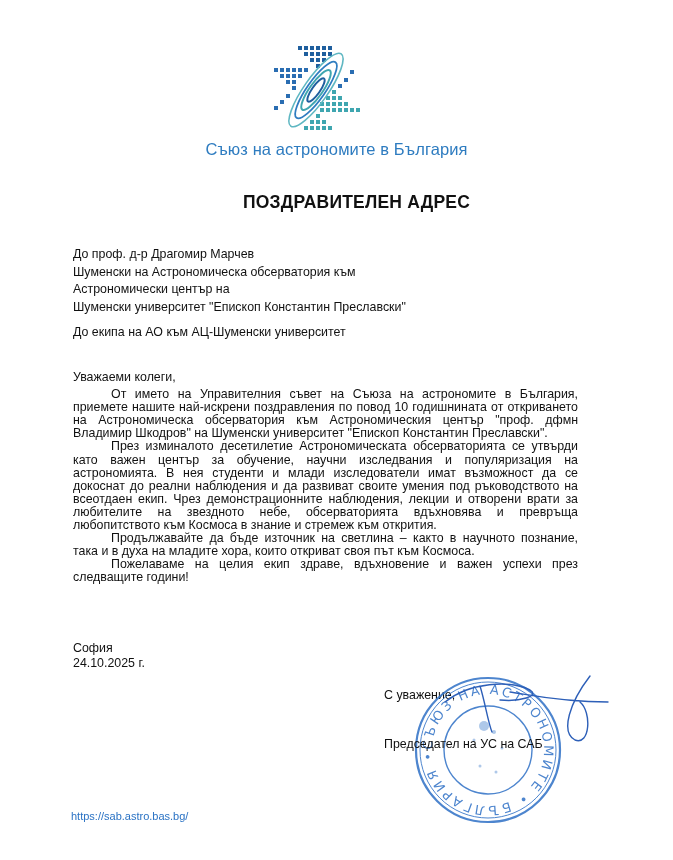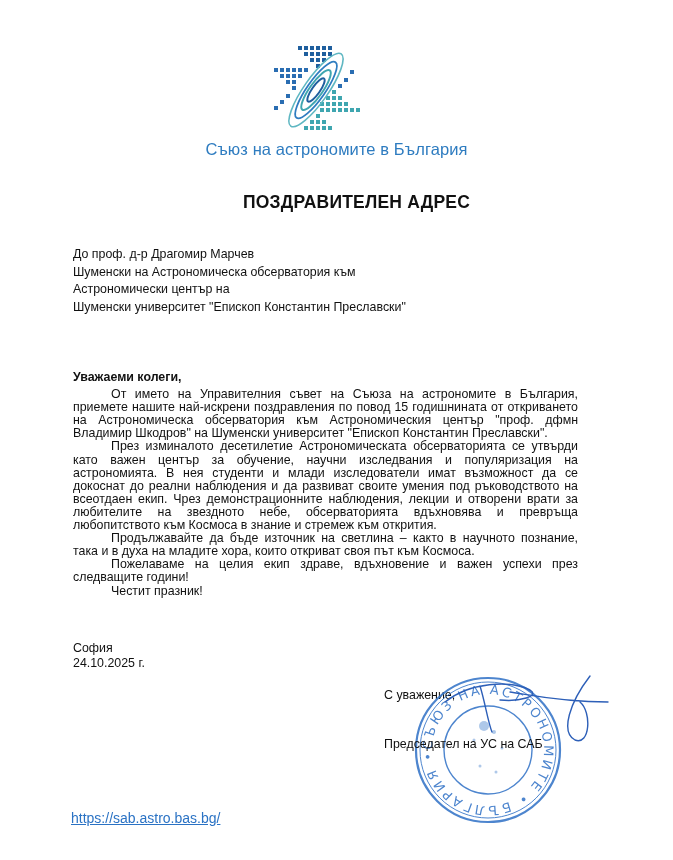--- a/index.html
+++ b/index.html
@@ -16,34 +16,34 @@
     }
     .doc-title {
       position: absolute; left: 0; width: 673px; top: 180px; text-align: center;
       font-size: 17.5px; font-weight: bold; letter-spacing: 0.2px; padding-left: 40px; box-sizing: border-box;
     }
 
     .addressee { position: absolute; left: 73px; top: 234px; font-size: 12.4px; line-height: 17.5px; }
     .team { position: absolute; left: 73px; top: 313px; font-size: 12.4px; }
 
     .letter { position: absolute; left: 73px; top: 359px; width: 505px; font-size: 12.4px; line-height: 13.1px; }
-    .salutation { font-weight: bold; margin-bottom: 4px; }
+    .salutation { font-weight: normal; margin-bottom: 4px; }
     .para { text-align: justify; text-indent: 38px; margin: 0; }
 
     .place { position: absolute; left: 73px; top: 629px; font-size: 12.4px; line-height: 15px; }
 
     .regards { position: absolute; left: 384px; top: 676px; font-size: 12.4px; }
     .signer { position: absolute; left: 384px; top: 724px; font-size: 12.4px; line-height: 17px; z-index: 3; }
 
     .stamp { position: absolute; left: 414px; top: 664px; width: 148px; height: 148px; z-index: 2; opacity: 0.9; }
     .signature { position: absolute; left: 440px; top: 660px; width: 170px; height: 90px; z-index: 4; }
 
     .website {
-      position: absolute; left: 71px; top: 798px; font-size: 14px; color: #2a72c4;
-      text-decoration: underline; cursor: pointer;
+      position: absolute; left: 71px; top: 798px; font-size: 11px; color: #2a72c4;
+      cursor: pointer;
     }
   </style>
 </head>
 <body>
 
 <div class="page">
 
   <svg class="logo" viewBox="0 0 104 92">
     <g fill="#1f5f9e">
       <rect x="30" y="4" width="4" height="4"></rect>
@@ -122,28 +122,28 @@
 
   <div class="doc-title">ПОЗДРАВИТЕЛЕН АДРЕС</div>
 
   <div class="addressee">
     <div>До проф. д-р Драгомир Марчев</div>
     <div>Шуменски на Астрономическа обсерватория към</div>
     <div>Астрономически център на</div>
     <div>Шуменски университет "Епископ Константин Преславски"</div>
   </div>
 
+  <div class="team">До екипа на АО към АЦ-Шуменски университет</div>
 
   <div class="letter">
     <div class="salutation">Уважаеми колеги,</div>
-    <p class="para">От името на Управителния съвет на Съюза на астрономите в България, приемете нашите най-искрени поздравления по повод 15 годишнината от откриването на Астрономическа обсерватория към Астрономическия център "проф. дфмн Владимир Шкодров" на Шуменски университет "Епископ Константин Преславски".</p>
+    <p class="para">От името на Управителния съвет на Съюза на астрономите в България, приемете нашите най-искрени поздравления по повод 10 годишнината от откриването на Астрономическа обсерватория към Астрономическия център "проф. дфмн Владимир Шкодров" на Шуменски университет "Епископ Константин Преславски".</p>
     <p class="para">През изминалото десетилетие Астрономическата обсерваторията се утвърди като важен център за обучение, научни изследвания и популяризация на астрономията. В нея студенти и млади изследователи имат възможност да се докоснат до реални наблюдения и да развиват своите умения под ръководството на всеотдаен екип. Чрез демонстрационните наблюдения, лекции и отворени врати за любителите на звездното небе, обсерваторията вдъхновява и превръща любопитството към Космоса в знание и стремеж към открития.</p>
     <p class="para">Продължавайте да бъде източник на светлина – както в научното познание, така и в духа на младите хора, които откриват своя път към Космоса.</p>
     <p class="para">Пожелаваме на целия екип здраве, вдъхновение и важен успехи през следващите години!</p>
-    <p class="para">Честит празник!</p>
   </div>
 
   <div class="place">
     <div>София</div>
     <div>24.10.2025 г.</div>
   </div>
 
   <svg class="stamp" viewBox="0 0 148 148">
     <defs>
       <path id="stampArc" d="M74,74 m-56,0 a56,56 0 1,1 112,0 a56,56 0 1,1 -112,0"></path>

